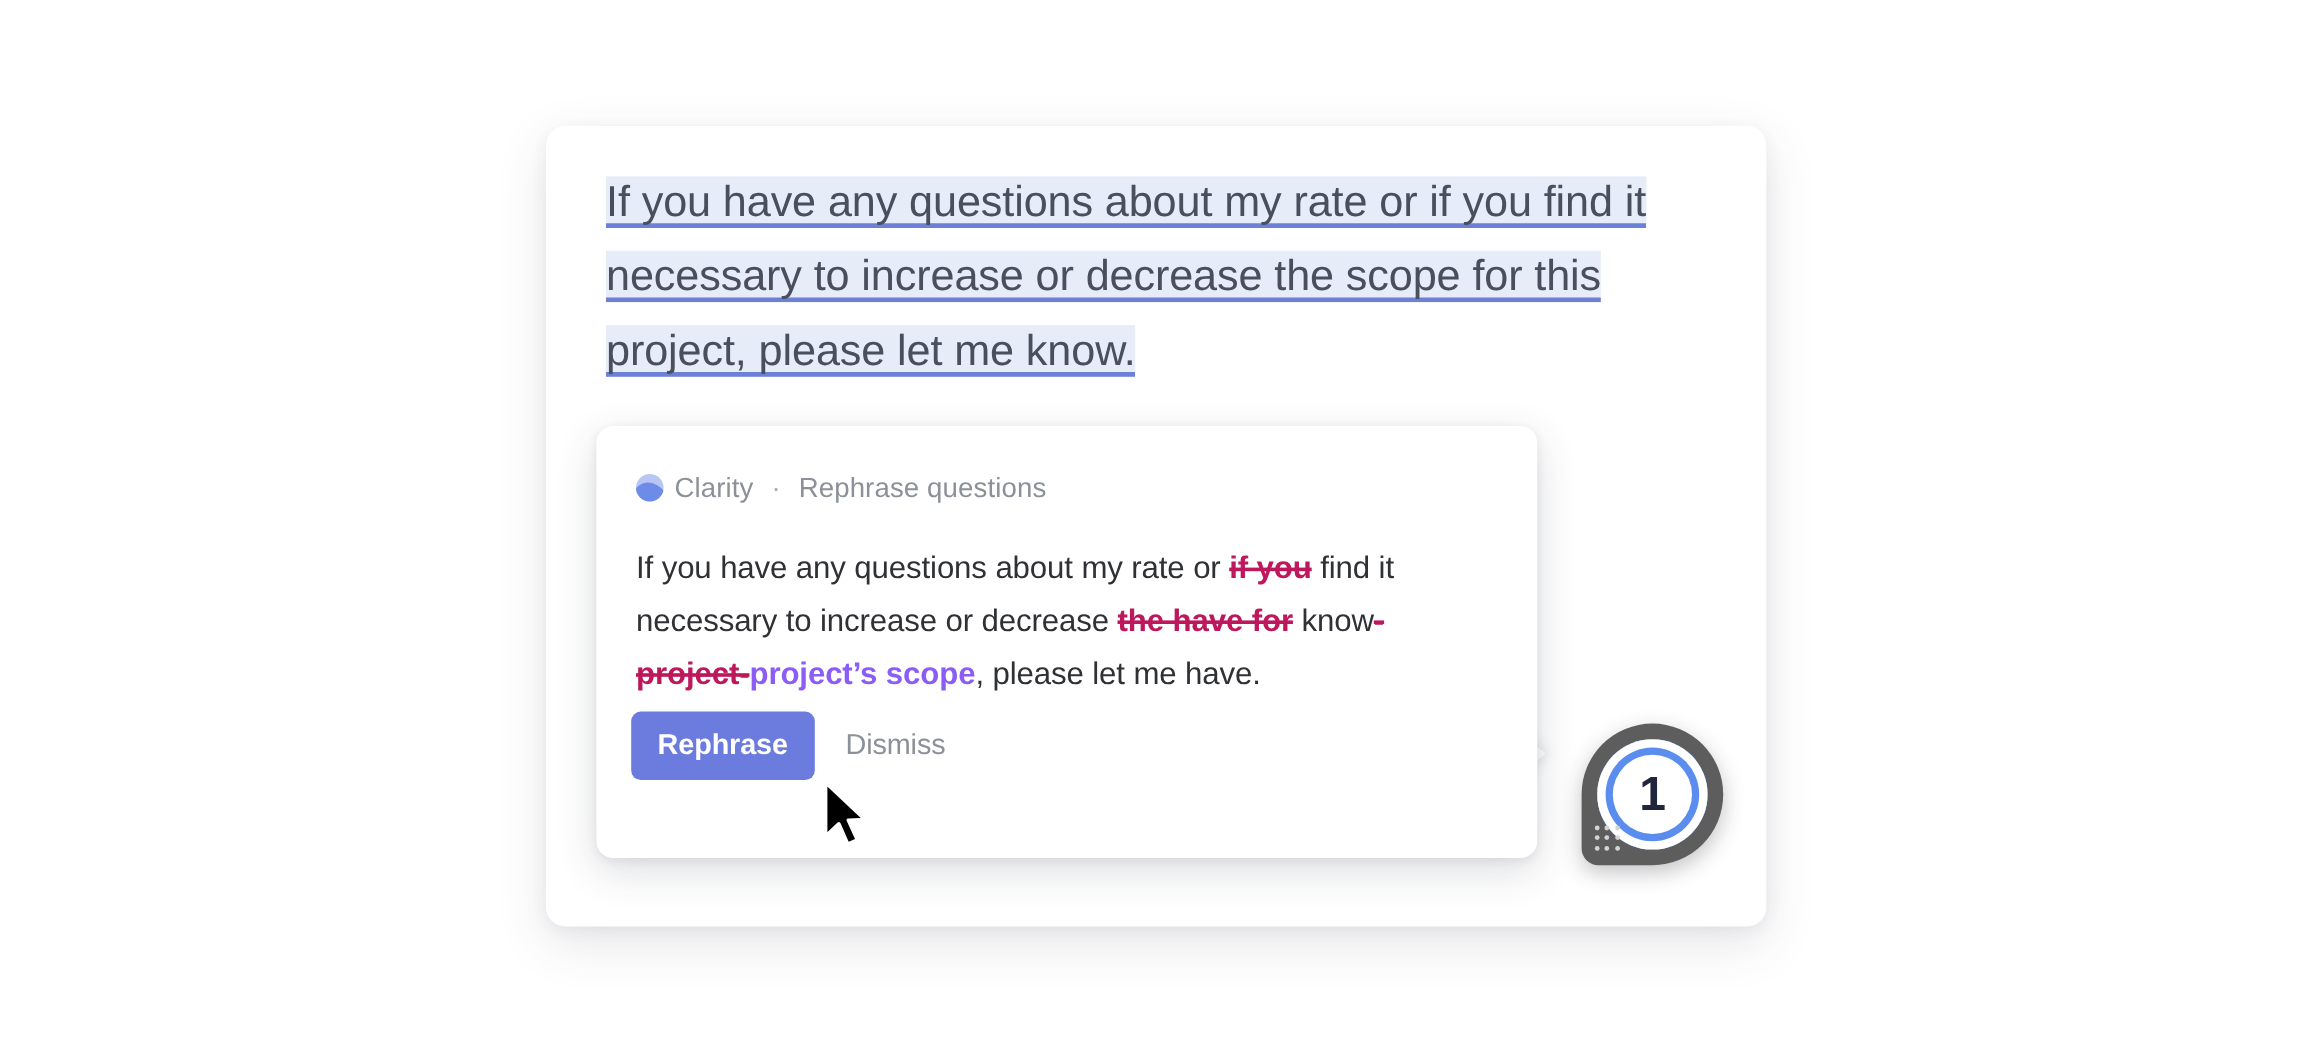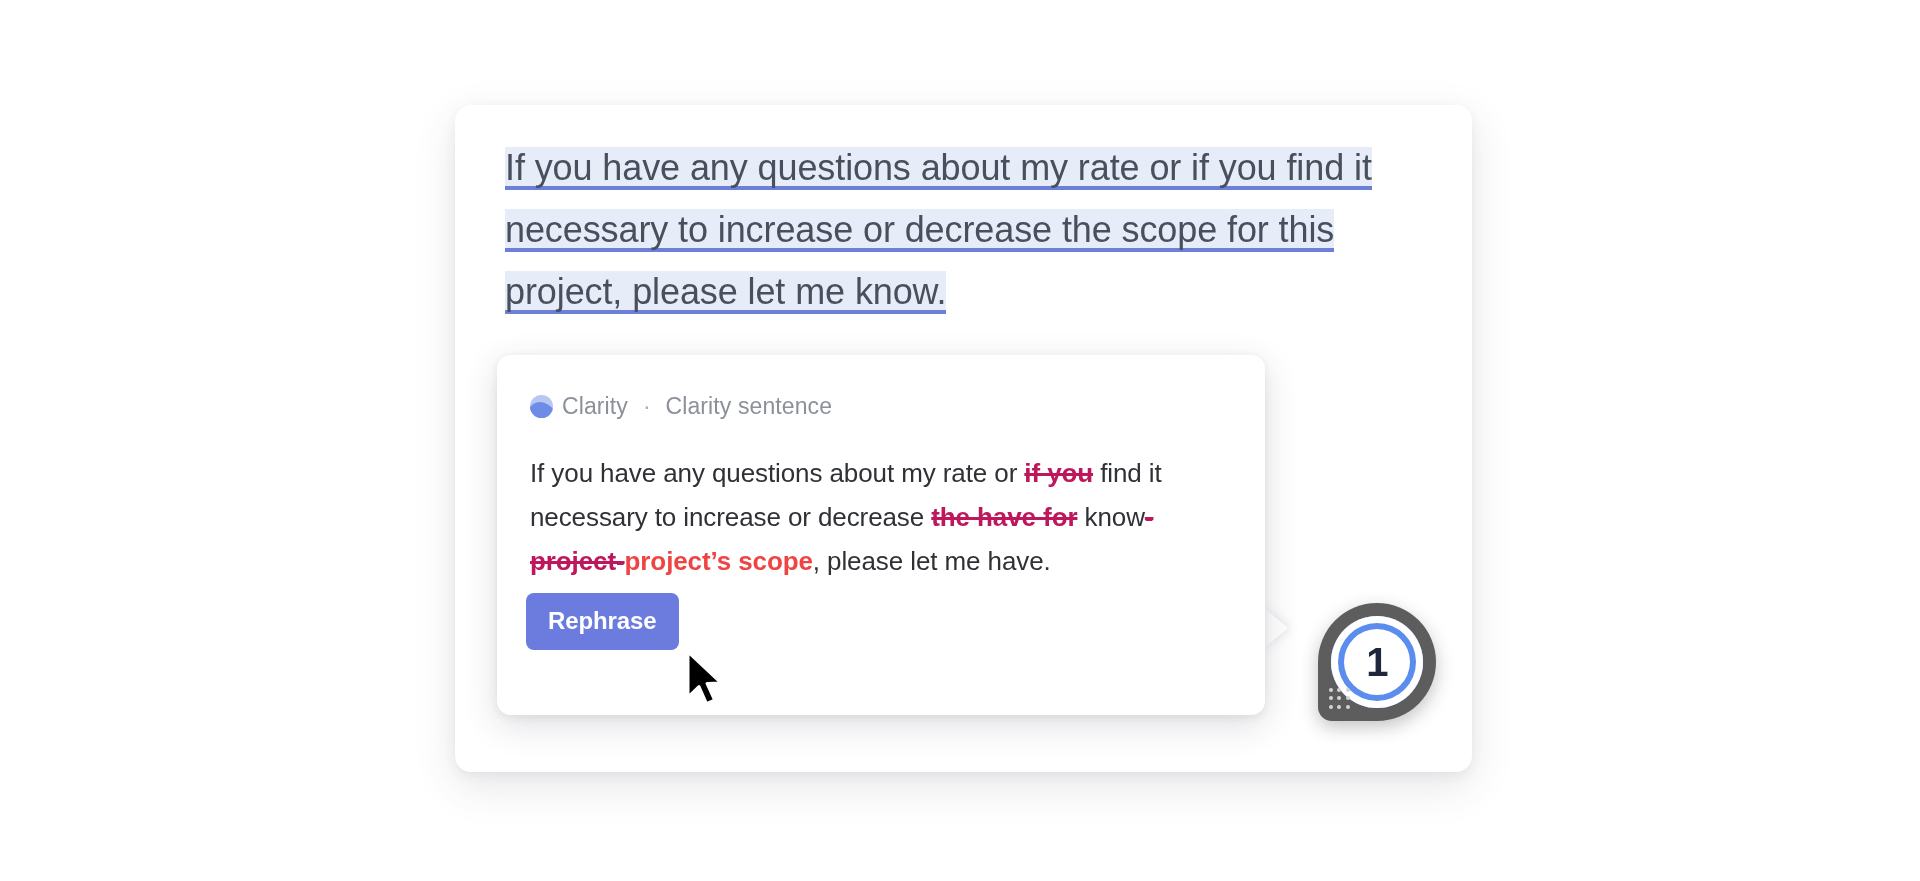--- a/index.html
+++ b/index.html
@@ -56,20 +56,21 @@
   .suggestion-card {
     position: absolute;
     left: 497px;
     top: 355px;
     width: 768px;
     height: 360px;
     background: #ffffff;
     border-radius: 14px;
     box-shadow: 0 10px 34px rgba(45, 50, 70, 0.16),
                 0 2px 8px rgba(45, 50, 70, 0.08);
+    padding-left: 16px;
   }
   
   .suggestion-tail {
     position: absolute;
     left: 1262px;
     top: 606px;
     width: 0;
     height: 0;
     border-top: 22px solid transparent;
     border-bottom: 22px solid transparent;
@@ -126,21 +127,21 @@
     color: #2f3135;
     letter-spacing: -0.1px;
   }
   .sugg-body .del {
     color: #be185d;
     font-weight: bold;
     text-decoration: line-through;
     text-decoration-thickness: 2.5px;
   }
   .sugg-body .ins {
-    color: #ef4444;
+    color: #8b5cf6;
     font-weight: bold;
   }
 
   .sugg-actions {
     position: absolute;
     left: 29px;
     top: 238px;
     display: flex;
     align-items: flex-start;
     gap: 6px;
@@ -244,27 +245,28 @@
   </div>
 
   <div class="suggestion-tail"></div>
 
   <div class="suggestion-card">
 
     <div class="sugg-header">
       <span class="clarity-icon"></span>
       <span class="label">Clarity</span>
       <span class="dot-sep">·</span>
-      <span class="label">Clarity sentence</span>
+      <span class="label">Rephrase questions</span>
     </div>
 
     <div class="sugg-body"><span>If you have any questions about my rate or </span><span class="del">if you</span><span> find it necessary to increase or decrease </span><span class="del">the have for</span><span> know</span><span class="del">-project-</span><span class="ins">project’s scope</span><span>, please let me have.</span></div>
 
     <div class="sugg-actions">
       <button class="btn-primary">Rephrase</button>
+      <button class="btn-ghost">Dismiss</button>
     </div>
 
   </div>
 
   <div class="count-badge">
     <div class="ring">
       <span class="num">1</span>
     </div>
     <div class="grip">
       <i></i>

